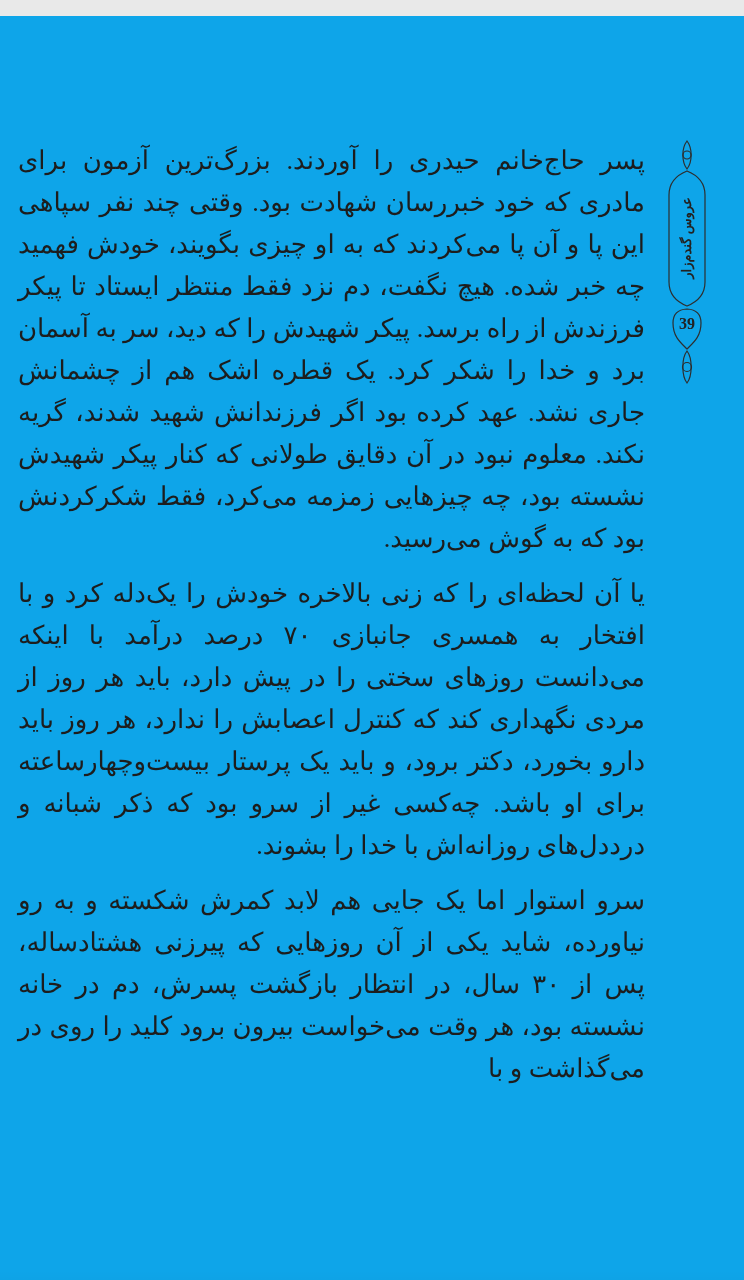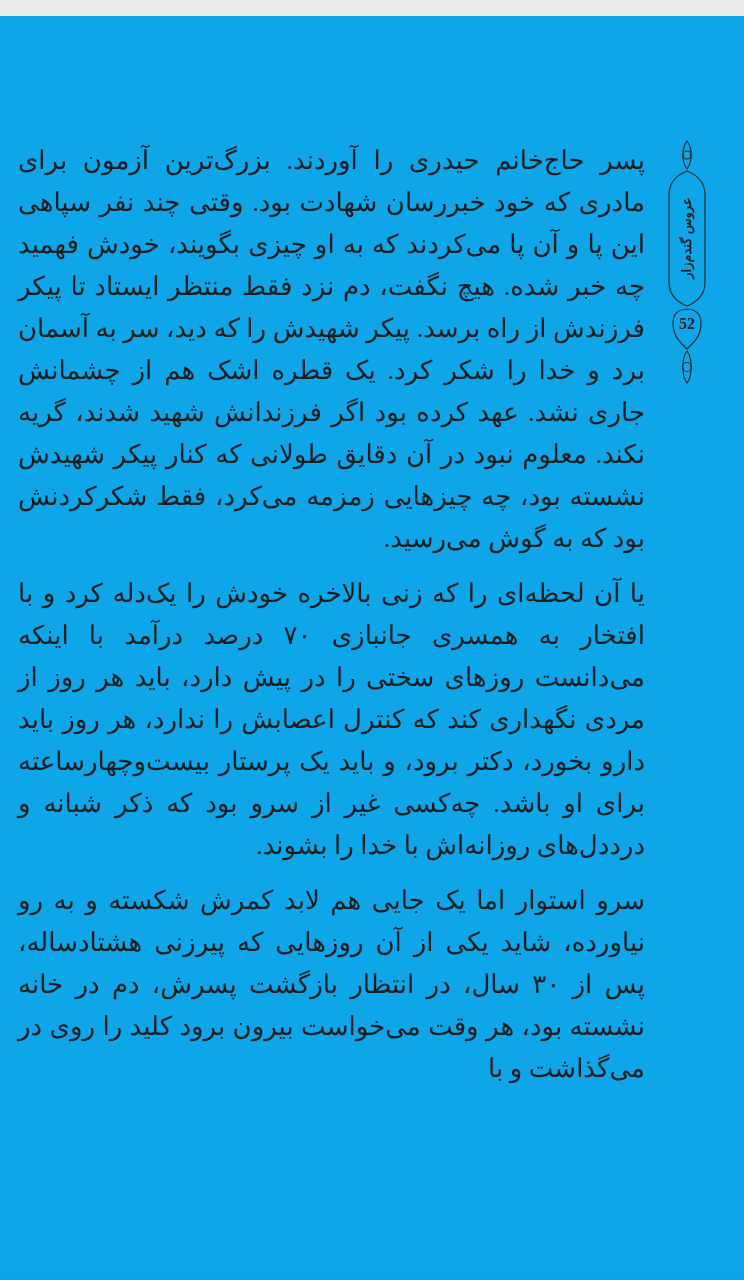--- a/index.html
+++ b/index.html
@@ -94,16 +94,16 @@
       <circle cx="22" cy="17" r="4"></circle>
 
       <path d="M22,33 C12,37 4,45 4,57 L4,144 C4,156 12,164 22,168 C32,164 40,156 40,144 L40,57 C40,45 32,37 22,33 Z"></path>
 
       <path d="M22,211 C16,205 8,199 8,185 C8,176 12.5,171.5 22,171 C31.5,171.5 36,176 36,185 C36,199 28,205 22,211 Z"></path>
 
       <path d="M22,213 C27.5,220 27.5,238 22,245 C16.5,238 16.5,220 22,213 Z"></path>
       <circle cx="22" cy="229" r="4.5"></circle>
     </svg>
     <div class="ornament-title">عروس گندم‌زار</div>
-    <div class="ornament-page-number">52</div>
+    <div class="ornament-page-number">39</div>
   </aside>
 
 </div>
 
 </body></html>

